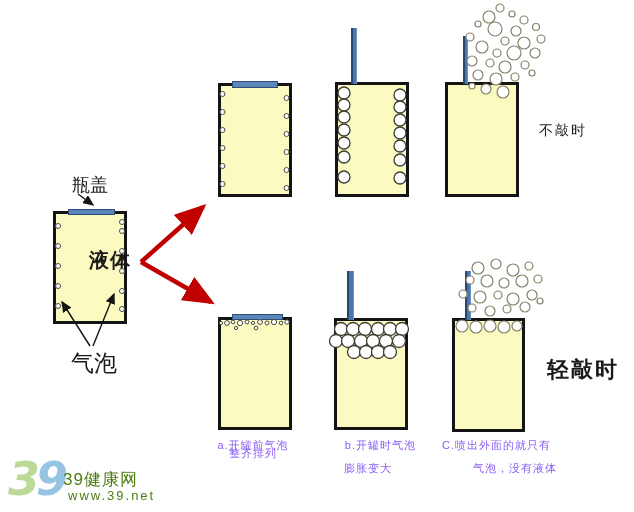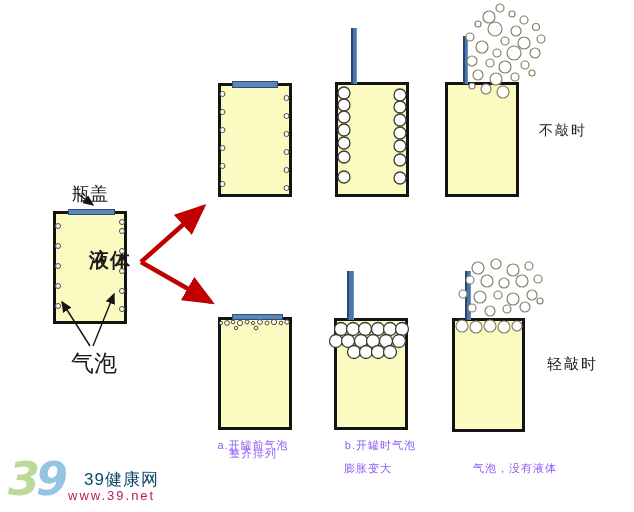--- a/index.html
+++ b/index.html
@@ -7,37 +7,37 @@
           font-family:"Liberation Sans","DejaVu Sans",sans-serif;color:#1a1a1a;}
   .can{position:absolute;box-sizing:border-box;background:#fbfac1;border:3px solid #141414;}
   .cap{position:absolute;box-sizing:border-box;background:#5b86ba;border:1px solid #2d4d79;}
   .tab{position:absolute;box-sizing:border-box;background:#4a76ad;border-left:2px solid #27476f;border-right:1px solid #6f94bd;}
   .lbl{position:absolute;white-space:nowrap;}
   .lbl.center{text-align:center;}
   .cap-label{font-size:18px;}
   .liquid-label{font-size:20px;font-weight:bold;letter-spacing:1px;margin-left:20px;}
   .bubble-label{font-size:23px;}
   .row-label{font-size:14px;letter-spacing:2px;}
-  .row-label.bold{font-size:15px;font-weight:normal;text-align:center;}
+  .row-label.bold{font-size:22px;font-weight:bold;text-align:center;}
   .caption{font-size:11px;color:#8b5cf6;letter-spacing:1px;}
   svg.overlay{position:absolute;left:0;top:0;pointer-events:none;}
   .watermark{position:absolute;left:8px;top:458px;width:170px;height:52px;text-align:right;}
   .wm-logo{position:absolute;left:0;top:-6px;font-size:46px;font-weight:bold;font-style:italic;
            font-family:"DejaVu Sans",sans-serif;letter-spacing:-4px;opacity:.75;}
   .wm-3{color:#a8cd79;}
   .wm-9{color:#74b1da;}
-  .wm-text{position:absolute;left:76px;top:10px;font-size:17px;color:#0c4a6e;letter-spacing:1px;}
-  .wm-url{position:absolute;left:60px;top:30px;font-size:13px;color:#be185d;letter-spacing:2px;}
+  .wm-text{position:absolute;left:55px;top:10px;font-size:17px;color:#4d7c0f;letter-spacing:1px;}
+  .wm-url{position:absolute;left:60px;top:30px;font-size:13px;color:#4d7c0f;letter-spacing:2px;}
 </style>
 </head>
 <body>
 
 <div class="canvas">
 
-  <div class="lbl center cap-label" style="left:62px;top:173px;width:56px;margin-top:9px;">瓶盖</div>
+  <div class="lbl center cap-label" style="left:62px;top:173px;width:56px;">瓶盖</div>
 
   <div class="can" style="left:53px;top:211px;width:74px;height:113px;"></div>
   <div class="cap" style="left:68px;top:209px;width:47px;height:6px;"></div>
   <div class="lbl center liquid-label" style="left:53px;top:247px;width:74px;">液体</div>
   <div class="lbl center bubble-label" style="left:69px;top:348px;width:50px;">气泡</div>
 
   <div class="can" style="left:218px;top:83px;width:74px;height:114px;"></div>
   <div class="cap" style="left:232px;top:81px;width:46px;height:7px;"></div>
 
   <div class="can" style="left:335px;top:82px;width:74px;height:115px;"></div>
@@ -56,20 +56,21 @@
 
   <div class="can" style="left:452px;top:318px;width:73px;height:114px;"></div>
   <div class="tab" style="left:465px;top:271px;width:6px;height:49px;"></div>
 
   <div class="lbl row-label bold" style="left:547px;top:355px;">轻敲时</div>
 
   <div class="lbl center caption" style="left:203px;top:438px;width:100px;">a.开罐前气泡</div>
   <div class="lbl center caption" style="left:203px;top:446px;width:100px;">整齐排列</div>
   <div class="lbl center caption" style="left:320px;top:438px;width:96px;text-align:right;">b.开罐时气泡</div>
   <div class="lbl center caption" style="left:320px;top:461px;width:96px;">膨胀变大</div>
+  <div class="lbl caption" style="left:442px;top:438px;">C.喷出外面的就只有</div>
   <div class="lbl caption" style="left:442px;top:461px;margin-left:31px;">气泡，没有液体</div>
 
   <div class="watermark">
     <div class="wm-logo"><span class="wm-3">3</span><span class="wm-9">9</span></div>
     <div class="wm-text">39健康网</div>
     <div class="wm-url">www.39.net</div>
   </div>
 
   <svg class="overlay" width="634" height="512" viewBox="0 0 634 512">
     <defs>

